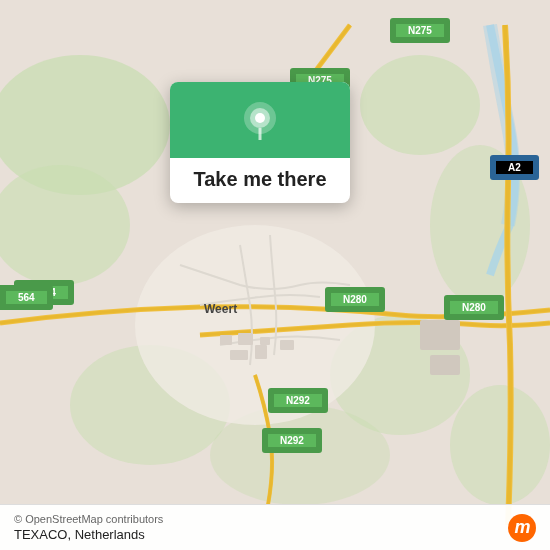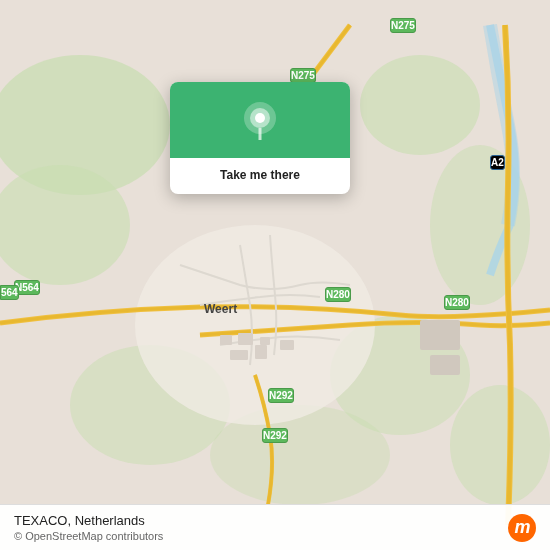--- a/index.html
+++ b/index.html
@@ -45,21 +45,21 @@
       justify-content: center;
       padding: 18px 0 14px 0;
     }
 
     .pin-icon {
       width: 44px;
       height: 44px;
     }
 
     #popup-label {
-      font-size: 12px;
+      font-size: 20px;
       font-weight: 600;
       color: #222;
       padding: 10px 16px 12px 16px;
       text-align: center;
       cursor: pointer;
       user-select: none;
     }
 
     
     #bottom-bar {
@@ -108,26 +108,26 @@
       font-size: 18px;
       font-weight: 700;
       color: #222;
       font-style: italic;
     }
 
     
     .road-label {
       position: absolute;
       background: #e8e8e8;
-      border: 1px solid #a16207;
+      border: 6px solid #a16207;
       border-radius: 3px;
       font-size: 10px;
       font-weight: 700;
       color: #333;
-      padding: 1px 0;
+      padding: 1px 12px;
       white-space: nowrap;
     }
 
     .road-label.green {
       background: #5cb85c;
       color: #fff;
       border-color: #4a9a4a;
     }
 
     .road-label.blue {
@@ -219,21 +219,21 @@
         <circle cx="22" cy="18" r="10" fill="white" opacity="0.5"></circle>
         <circle cx="22" cy="18" r="5" fill="white"></circle>
         <path d="M22 28 Q22 28 22 40" stroke="white" stroke-width="3" fill="none" opacity="0.7"></path>
       </svg>
     </div>
     <div id="popup-label">Take me there</div>
   </div>
 
   <div id="bottom-bar">
     <div style="display:flex; flex-direction:column; gap:2px;">
+      <div id="osm-attribution">© OpenStreetMap contributors</div>
       <div id="location-info">TEXACO, Netherlands</div>
-      <div id="osm-attribution">© OpenStreetMap contributors</div>
     </div>
     <div id="moovit-logo">
       <div class="moovit-m">m</div>
     </div>
   </div>
 
 </div>
 
 </body></html>

